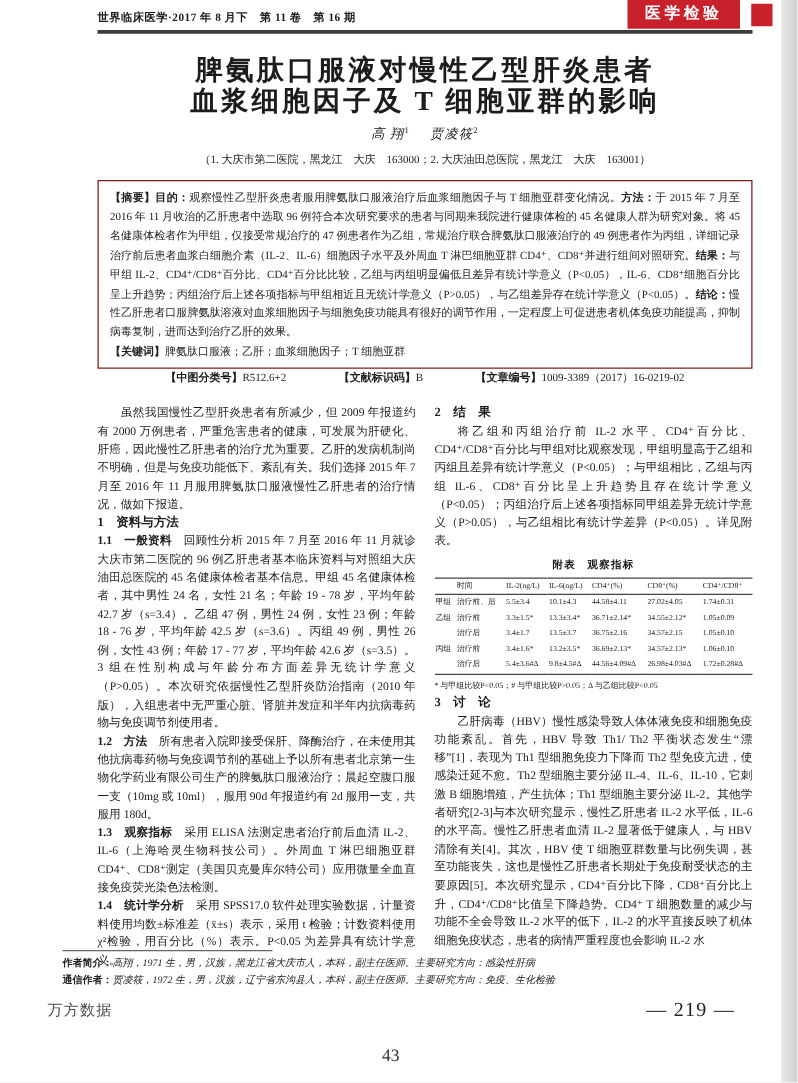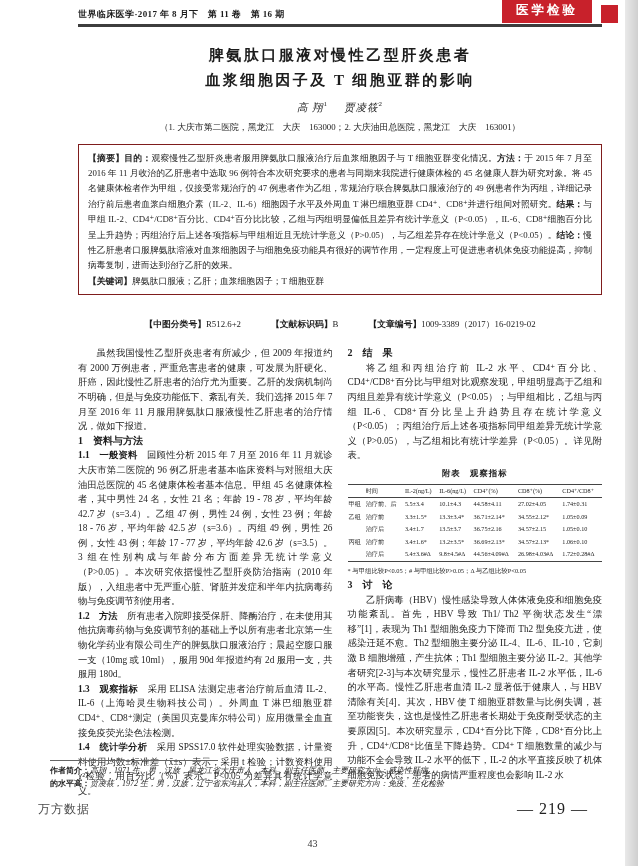--- a/index.html
+++ b/index.html
@@ -1,58 +1,58 @@
 <!DOCTYPE html>
 <html><head>
 <meta charset="utf-8">
 <style>
   html,body{margin:0;padding:0;background:#e9e9e9;}
   .page{position:relative;width:638px;height:866px;background:#ffffff;overflow:hidden;
         font-family:"Liberation Serif","DejaVu Serif",serif;color:#1c1c1c;}
   .edge-strip{position:absolute;top:0;right:0;width:13px;height:100%;
         background:linear-gradient(to right,#e9e9e9,#cfcfcf);}
-  .badge-row{position:absolute;top:0;right:20px;display:flex;align-items:flex-end;gap:9px;}
+  .badge-row{position:absolute;top:0;right:20px;display:flex;align-items:center;gap:9px;}
   .badge{color:#fff;font-weight:bold;font-size:12.5px;letter-spacing:3px;
          padding:2px 14px 4px 14px;font-family:"Liberation Sans","DejaVu Sans",sans-serif;}
   .badge-square{width:17px;height:18px;}
   .content{position:absolute;left:78px;top:8px;width:524px;}
   .journal-line{font-size:9px;font-weight:bold;letter-spacing:0.4px;}
   .head-rule{height:3px;background:#3d3d3d;margin-top:3px;}
-  .title{margin-top:16px;text-align:center;font-weight:bold;font-size:15px;
+  .title{margin-top:16px;text-align:center;font-weight:bold;font-size:22px;
          line-height:25px;letter-spacing:2.5px;}
   .authors{margin-top:7px;text-align:center;font-size:10.5px;font-style:italic;letter-spacing:1px;}
   .authors sup{font-size:7px;font-style:normal;}
   .author-gap{display:inline-block;width:16px;}
   .affiliation{margin-top:7px;text-align:center;font-size:8.8px;color:#222;}
   .abstract-box{margin-top:10px;border:1px solid #7f1d1d;padding:6px 9px 5px 9px;
         font-size:8.8px;line-height:15.4px;text-align:justify;color:#222;}
   .tag{font-weight:bold;}
-  .class-line{margin-top:24px;display:flex;justify-content:center;gap:30px;font-size:8.8px;}
+  .class-line{margin-top:2px;display:flex;justify-content:center;gap:42px;font-size:8.8px;}
   .columns{margin-top:15px;display:flex;gap:15px;}
   .col{width:254.5px;font-size:9.3px;line-height:14.6px;text-align:justify;}
   .col p{margin:0;}
   .indent{text-indent:2em;}
   .sec-title{font-weight:bold;font-size:10px;margin:2px 0 1px 0;}
   .runin{font-weight:bold;}
   .tbl-caption{text-align:center;font-weight:bold;font-size:8.4px;margin:4px 0 2px 0;letter-spacing:1px;}
   table.obs{width:100%;border-collapse:collapse;font-size:6.2px;line-height:8.5px;
         font-family:"Liberation Serif","DejaVu Serif",serif;}
   table.obs th,table.obs td{padding:2px 1px;text-align:left;font-weight:normal;white-space:nowrap;}
   table.obs thead tr{border-top:1.5px solid #444;border-bottom:0.8px solid #444;}
   table.obs tbody tr:last-child{border-bottom:1.5px solid #444;}
   .tbl-footnote{font-size:6.4px;margin-top:2px;color:#222;}
   .footer-block{position:absolute;left:50px;top:760px;width:536px;}
   .footer-rule{width:168px;border-top:1px solid #666;margin-bottom:4px;}
   .footer-note{font-size:8px;line-height:12.5px;font-style:italic;color:#222;}
   .footer-note b{font-style:normal;}
   .bottom-row{position:absolute;left:38px;right:50px;top:800px;display:flex;
-        justify-content:space-between;align-items:center;}
+        justify-content:space-between;align-items:flex-start;}
   .watermark{font-size:12px;color:#4c4c4c;letter-spacing:1px;}
   .page-num{font-size:16px;color:#222;letter-spacing:1px;}
-  .scan-num{position:absolute;left:0;right:13px;top:838px;text-align:center;font-size:10px;color:#333;}
+  .scan-num{position:absolute;left:0;right:13px;top:838px;text-align:center;font-size:14px;color:#333;}
 </style>
 </head>
 <body>
 
 <div class="page">
   <div class="edge-strip"></div>
 
   <div class="badge-row">
     <div class="badge" style="background: rgb(200, 33, 43);">医学检验</div>
     <div class="badge-square" style="background: rgb(200, 33, 43);"></div>
@@ -168,21 +168,21 @@
       </div>
     </div>
   </div>
 
   <div class="footer-block">
     <div class="footer-rule"></div>
     <div class="footer-note">
       <b>作者简介：</b><span>高翔，1971 生，男，汉族，黑龙江省大庆市人，本科，副主任医师。主要研究方向：感染性肝病</span>
     </div>
     <div class="footer-note">
-      <b>的水平高：</b><span>贾凌筱，1972 生，男，汉族，辽宁省东沟县人，本科，副主任医师。主要研究方向：免疫、生化检验</span>
+      <b>通信作者：</b><span>贾凌筱，1972 生，男，汉族，辽宁省东沟县人，本科，副主任医师。主要研究方向：免疫、生化检验</span>
     </div>
   </div>
 
   <div class="bottom-row">
     <span class="watermark">万方数据</span>
     <span class="page-num">— 219 —</span>
   </div>
 
   <div class="scan-num">43</div>
 </div>

